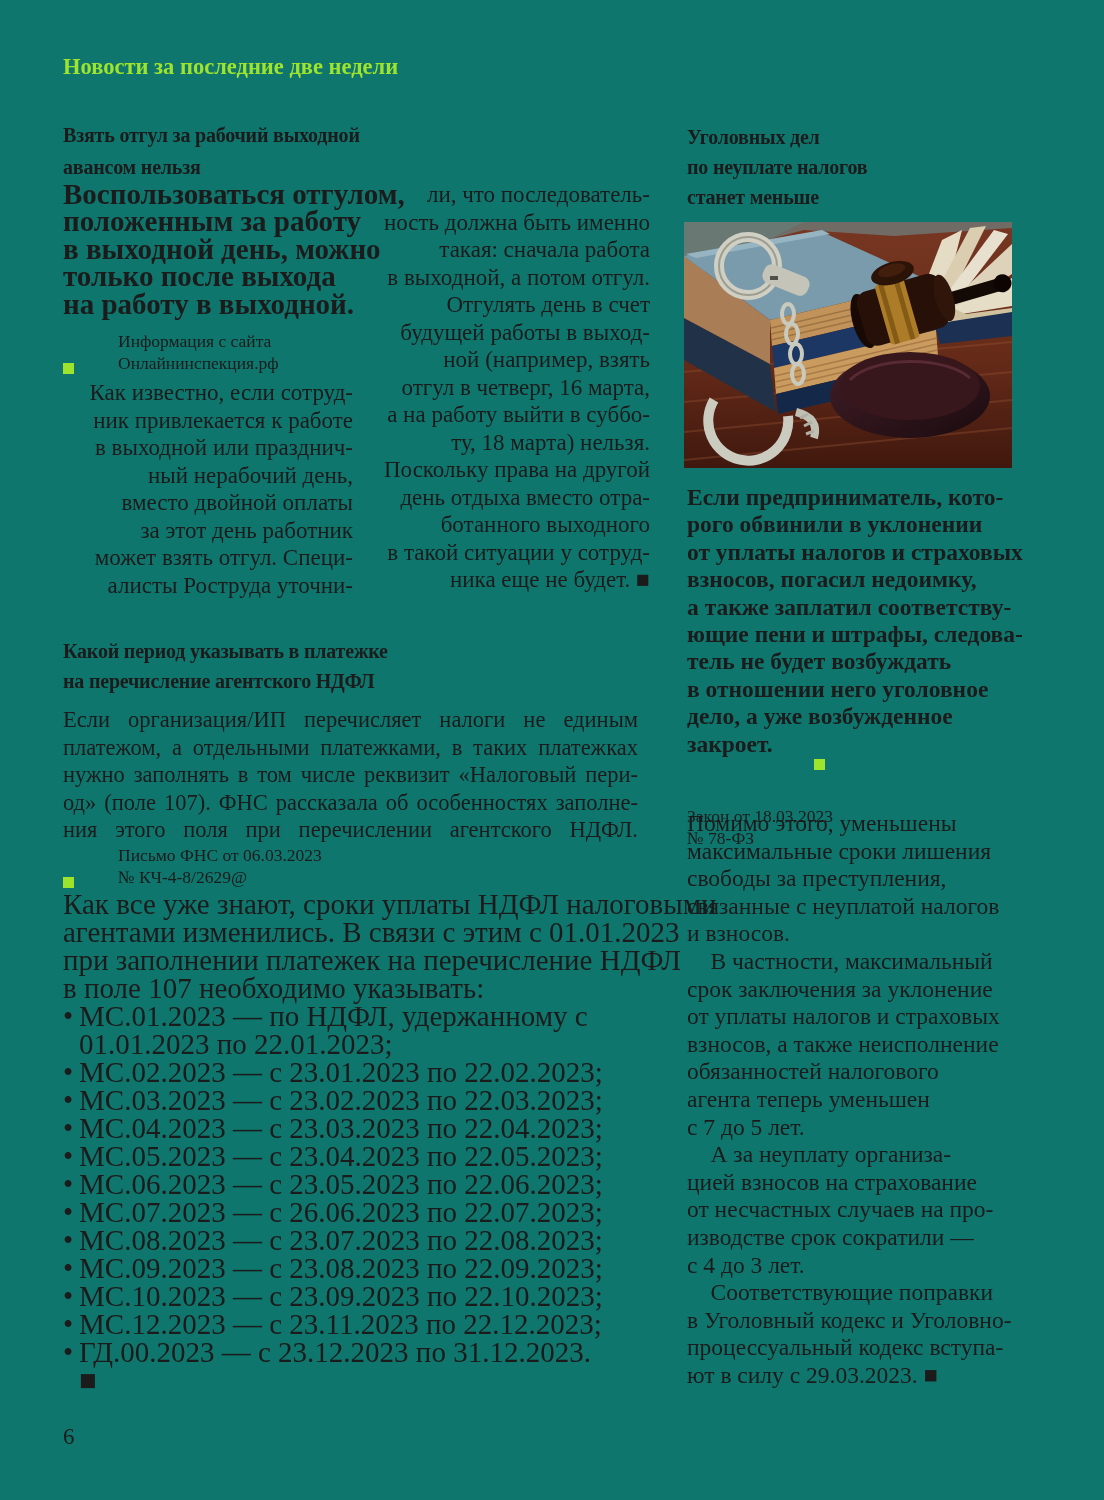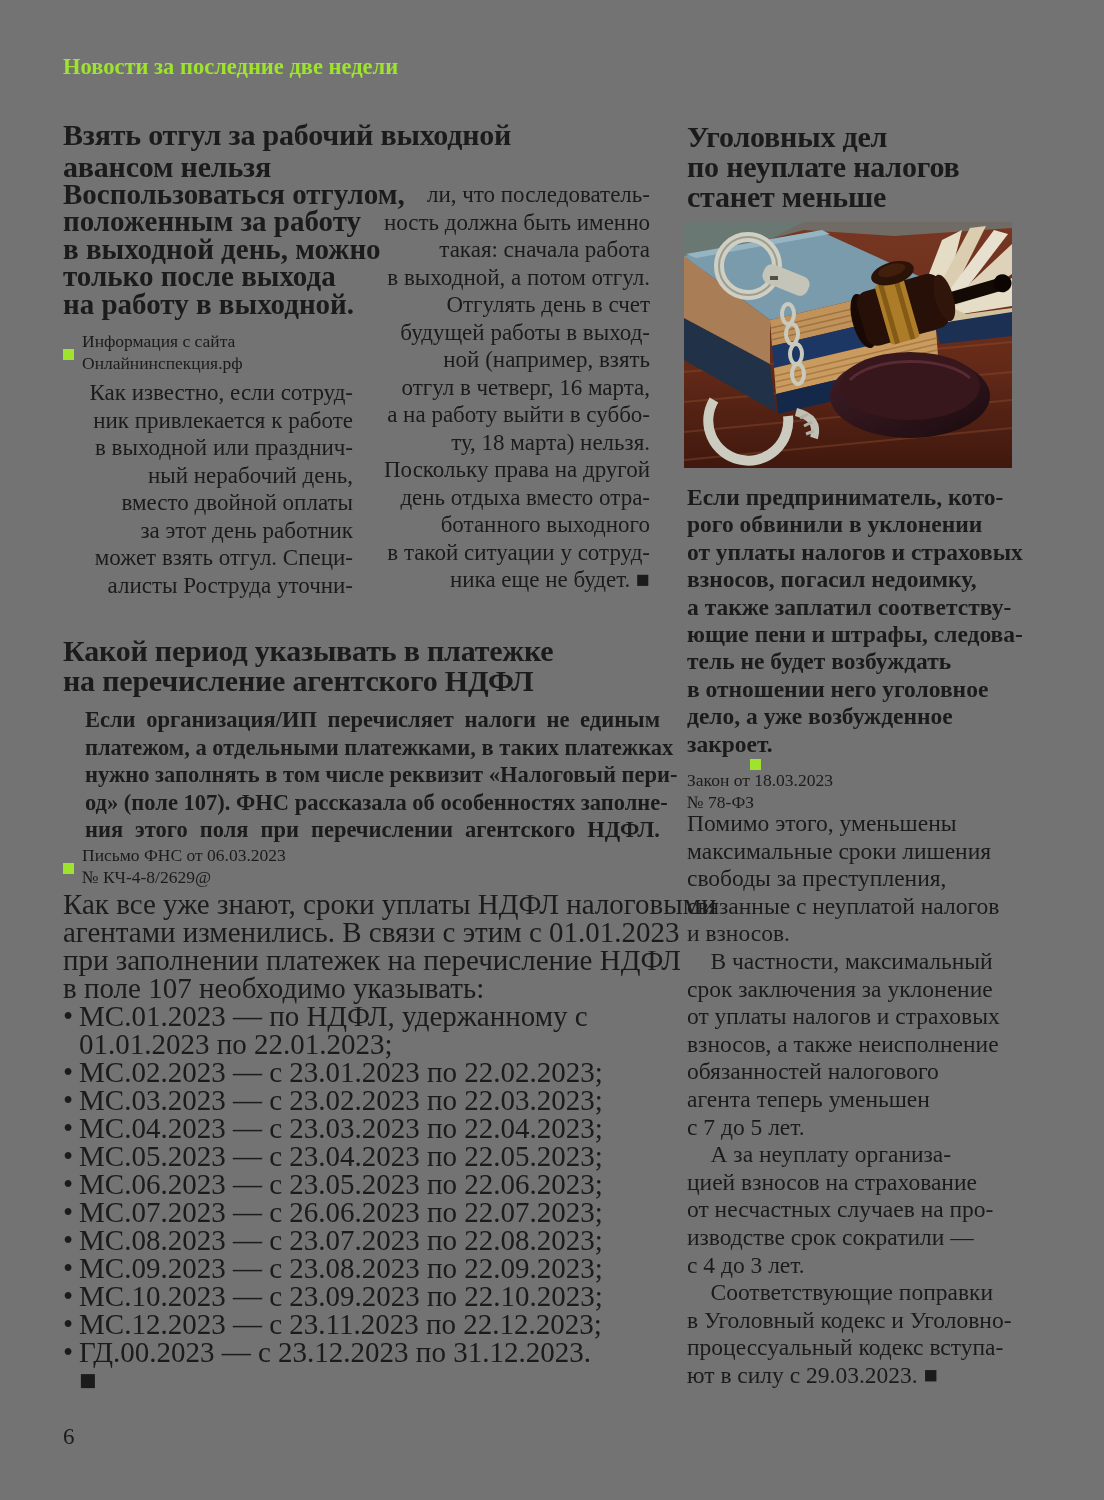--- a/index.html
+++ b/index.html
@@ -1,32 +1,32 @@
 <!DOCTYPE html>
 <html><head>
 <meta charset="utf-8">
 <style>
   html,body{margin:0;padding:0;background:#888;}
   .page{
-    position:relative; width:1104px; height:1500px; background:#737373;
+    position:relative; width:1104px; height:1500px; background:#0f766e;
     font-family:"Liberation Serif","DejaVu Serif",serif; color:#1b1b1b;
     margin:0 auto; overflow:hidden;
   }
   .abs{position:absolute;}
   .pre{white-space:pre;}
   .kicker{font-size:22.5px; line-height:26px; font-weight:bold; color:#9fe42c;}
-  .h1{font-weight:bold; font-size:30px; line-height:32px; letter-spacing:-0.2px;}
+  .h1{font-weight:bold; font-size:20px; line-height:32px; letter-spacing:-0.2px;}
   .h1.tight{line-height:30px;}
   .lead{font-weight:bold; font-size:29px; line-height:27.4px;}
   .body-t{font-size:23px; line-height:27.5px;text-align:right;}
-  .source{display:flex; align-items:center;}
+  .source{display:flex; align-items:flex-end;gap:36px;}
   .sq{width:11px; height:11px; background:#9fe42c; margin:4px 8px 0 0; flex:0 0 auto;}
   .src-text{font-size:17.5px; line-height:21.5px; white-space:pre;}
-  .a2lead{font-weight:bold; font-size:22.5px; line-height:27.6px; white-space:pre;
-          text-align:justify; text-align-last:justify; width:575px;margin-left:22px;}
+  .a2lead{font-weight:normal; font-size:22.5px; line-height:27.6px; white-space:pre;
+          text-align:justify; text-align-last:justify; width:575px;}
   .list .li{position:relative; padding-left:16px;}
   .list .li::before{content:"\2022"; position:absolute; left:0; top:0;}
   .pagenum{font-size:23px; line-height:26px;}
   .photo{display:block;}
 </style>
 </head>
 <body>
 
 <div class="page">
 

